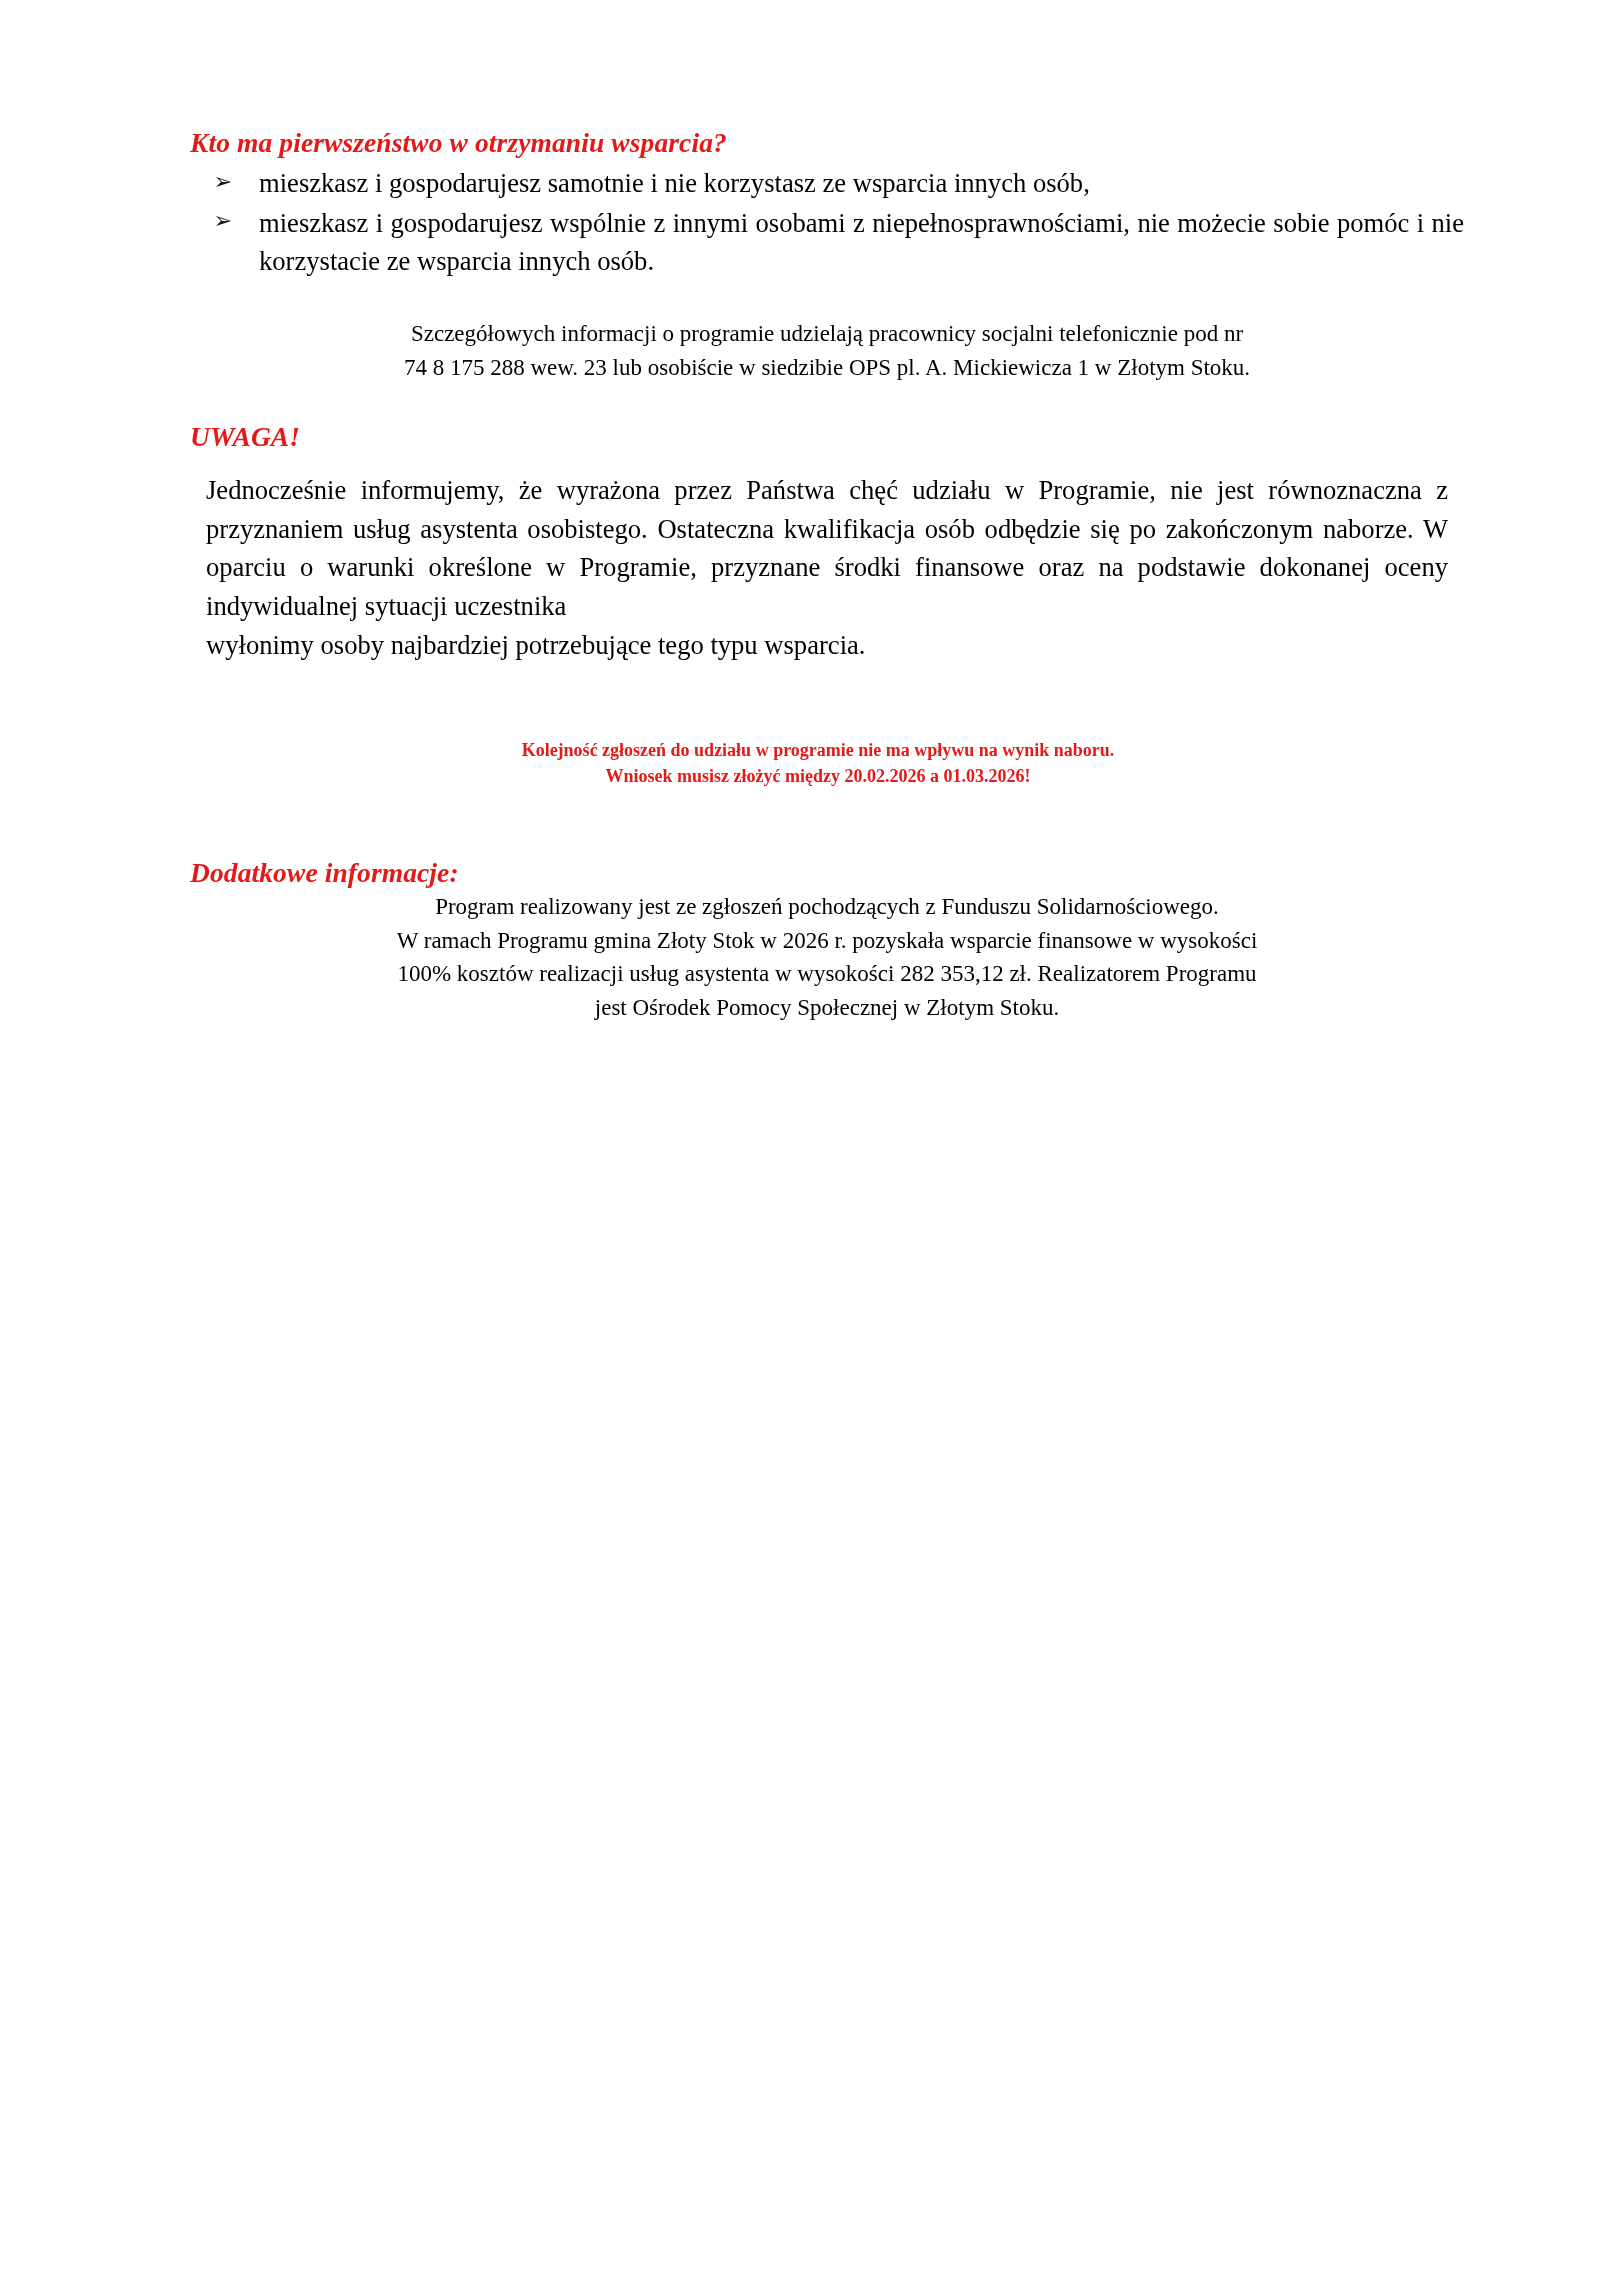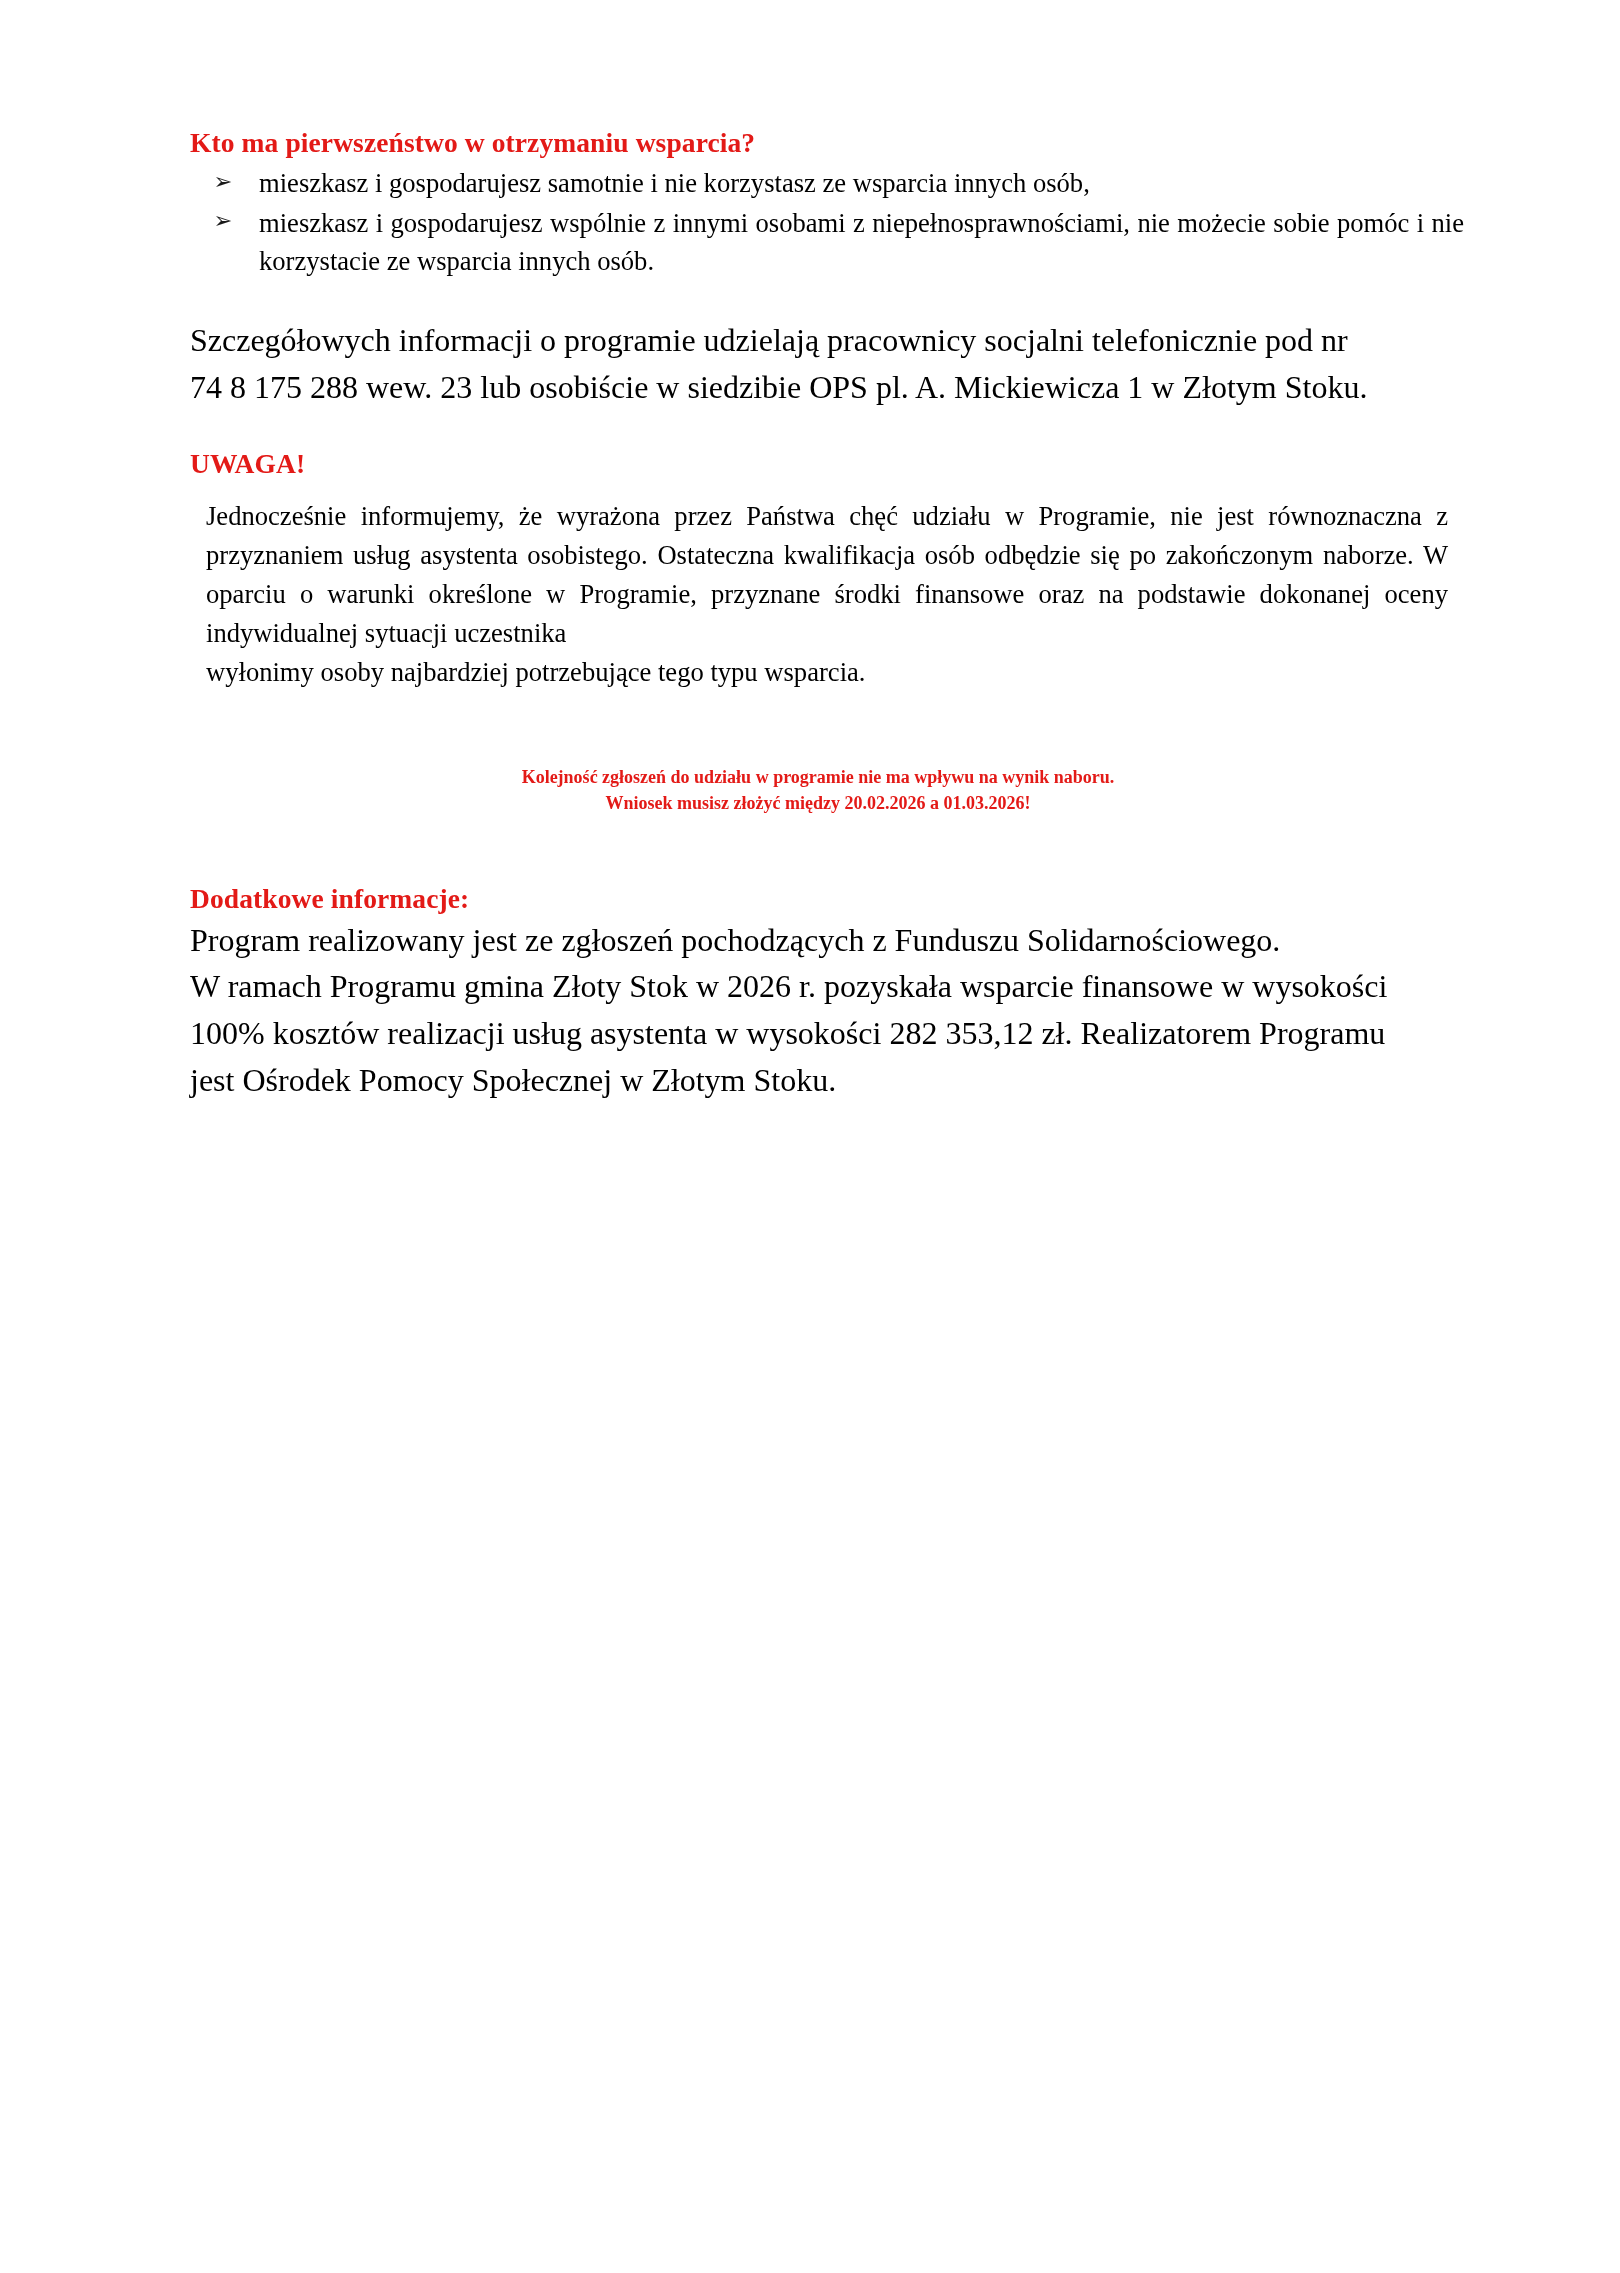--- a/index.html
+++ b/index.html
@@ -34,20 +34,21 @@
   }
 
   
   .heading-red {
     color: #E31A17;
     font-weight: bold;
     font-size: 27.5px;
     line-height: 1.24;
     margin: 0;
     letter-spacing: 0.1px;
+    font-style: italic;
   }
 
   
   .bullet-list {
     list-style: none;
     margin: 3.6px 0 0 0;
     padding: 0;
   }
   .bullet-item {
     position: relative;
@@ -66,24 +67,24 @@
     left: 23.4px;
     top: 0.9px;
     font-family: "DejaVu Sans", sans-serif;
     font-size: 22.5px;
     line-height: 1.5;
     color: #1a1a1a;
   }
 
   
   .para {
-    font-size: 32px;
+    font-size: 23px;
     line-height: 1.46;
     margin: 0;
-    text-align: left;
+    text-align: center;
   }
   .para-justify {
     font-size: 26.6px;
     line-height: 1.465;
     margin: 16px;
     text-align: justify;
     text-justify: inter-word;
   }
   .para-justify > span.lastline {
     display: block;

